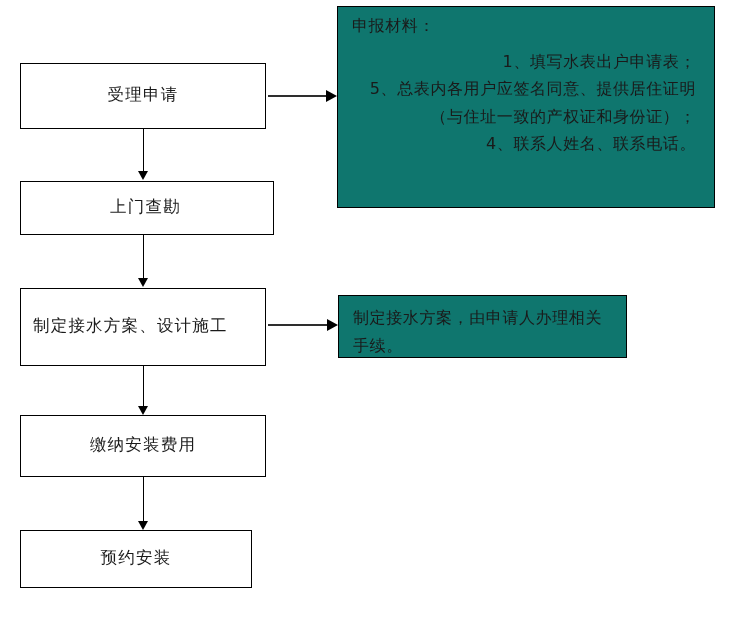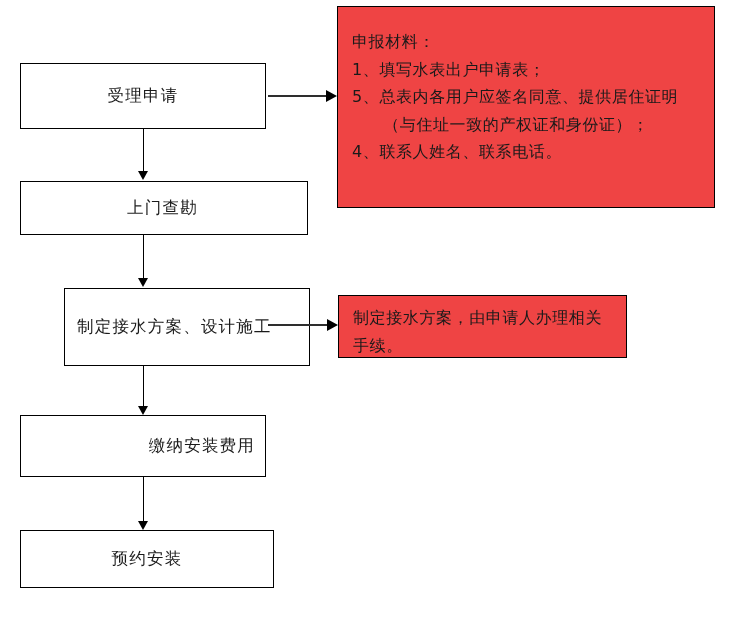--- a/index.html
+++ b/index.html
@@ -27,46 +27,47 @@
     background: #ffffff;
     display: flex;
     align-items: center;
     justify-content: center;
     text-align: center;
     font-size: 16.5px;
     line-height: 1.75;
     letter-spacing: 1.2px;
     color: #1a1a1a;
     padding: 2px 10px;
+    font-family: Liberation Mono, monospace;
   }
   .node.left-align {
     justify-content: flex-start;
     text-align: left;
     padding-left: 12px;
-    margin-left: 44px;
   }
   .node span { display: block; }
 
   
   .note {
     position: absolute;
     box-sizing: border-box;
     border: 1.3px solid #000000;
-    background: #ef4444;
+    background: #0f766e;
     font-size: 16px;
     line-height: 1.72;
     letter-spacing: 0.6px;
     color: #1a1a1a;
-    padding: 21px 10px 8px 14px;
+    padding: 5px 10px 8px 14px;
   }
   .note-title { display: block; }
   .note-list {
     list-style: none;
-    margin: 0;
+    margin: 8px;
     padding: 0;
+    text-align: right;
   }
   .note-list li {
     display: block;
     padding-left: 1.95em;
     text-indent: -1.95em;
   }
   .note-plain { display: block; }
 
   
   .conn { position: absolute; }
@@ -107,21 +108,21 @@
   <div class="conn">
     <div class="conn-h-line" style="left:268px; top:95px; width:60px;"></div>
     <div class="arrow-right" style="left:326px; top:90px;"></div>
   </div>
 
   <div class="conn">
     <div class="conn-v-line" style="left:143px; top:129px; height:44px;"></div>
     <div class="arrow-down" style="left:138px; top:171px;"></div>
   </div>
 
-  <div class="node" style="left:20px; top:181px; width:288px; height:54px;padding-left:7px;">
+  <div class="node" style="left:20px; top:181px; width:254px; height:54px;padding-left:7px;">
     <span>上门查勘</span>
   </div>
 
   <div class="conn">
     <div class="conn-v-line" style="left:143px; top:235px; height:45px;"></div>
     <div class="arrow-down" style="left:138px; top:278px;"></div>
   </div>
 
   <div class="node left-align" style="left:20px; top:288px; width:246px; height:78px;">
     <div>
@@ -132,30 +133,30 @@
   <div class="conn">
     <div class="conn-h-line" style="left:268px; top:324px; width:61px;"></div>
     <div class="arrow-right" style="left:327px; top:319px;"></div>
   </div>
 
   <div class="conn">
     <div class="conn-v-line" style="left:143px; top:366px; height:42px;"></div>
     <div class="arrow-down" style="left:138px; top:406px;"></div>
   </div>
 
-  <div class="node" style="left:20px; top:415px; width:246px; height:62px;justify-content:flex-end;">
+  <div class="node" style="left:20px; top:415px; width:246px; height:62px;">
     <span>缴纳安装费用</span>
   </div>
 
   <div class="conn">
     <div class="conn-v-line" style="left:143px; top:477px; height:45px;"></div>
     <div class="arrow-down" style="left:138px; top:521px;"></div>
   </div>
 
-  <div class="node" style="left:20px; top:530px; width:254px; height:58px;">
+  <div class="node" style="left:20px; top:530px; width:232px; height:58px;">
     <span>预约安装</span>
   </div>
 
   <div class="note" style="left:337px; top:6px; width:378px; height:202px;">
     <span class="note-title">申报材料：</span>
     <ul class="note-list">
       <li>1、填写水表出户申请表；</li>
       <li>5、总表内各用户应签名同意、提供居住证明（与住址一致的产权证和身份证）；</li>
       <li>4、联系人姓名、联系电话。</li>
     </ul>

